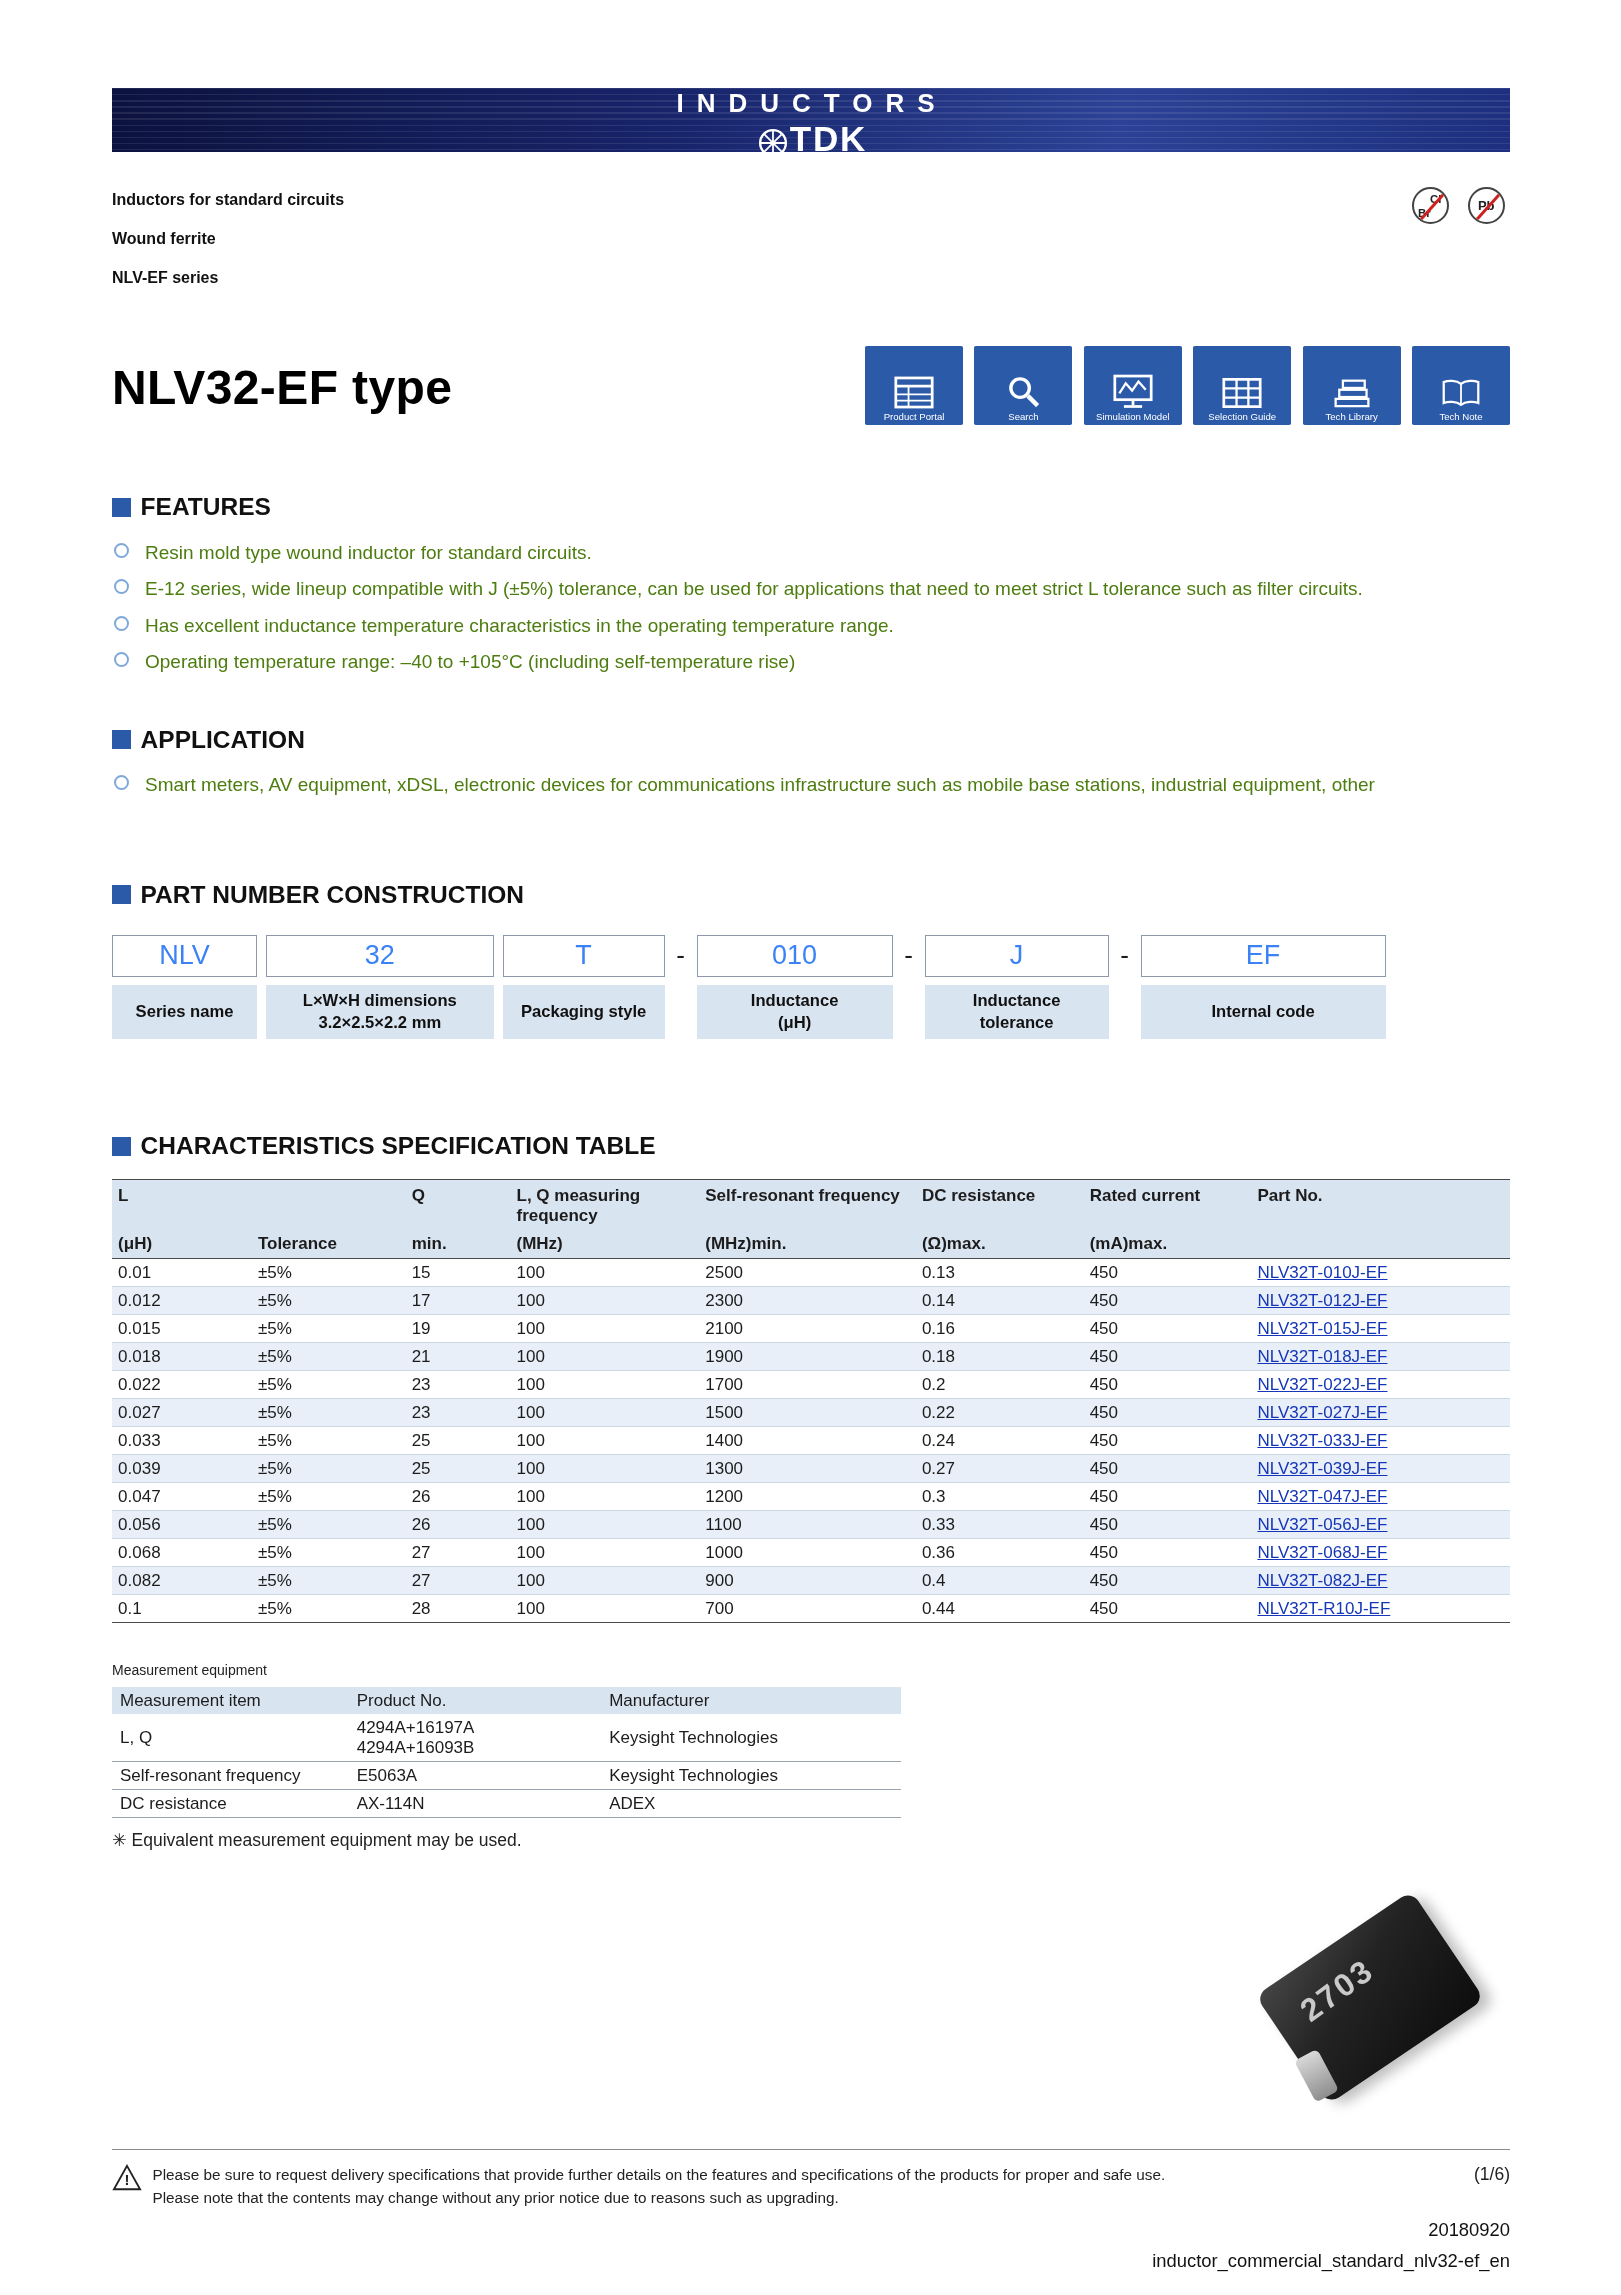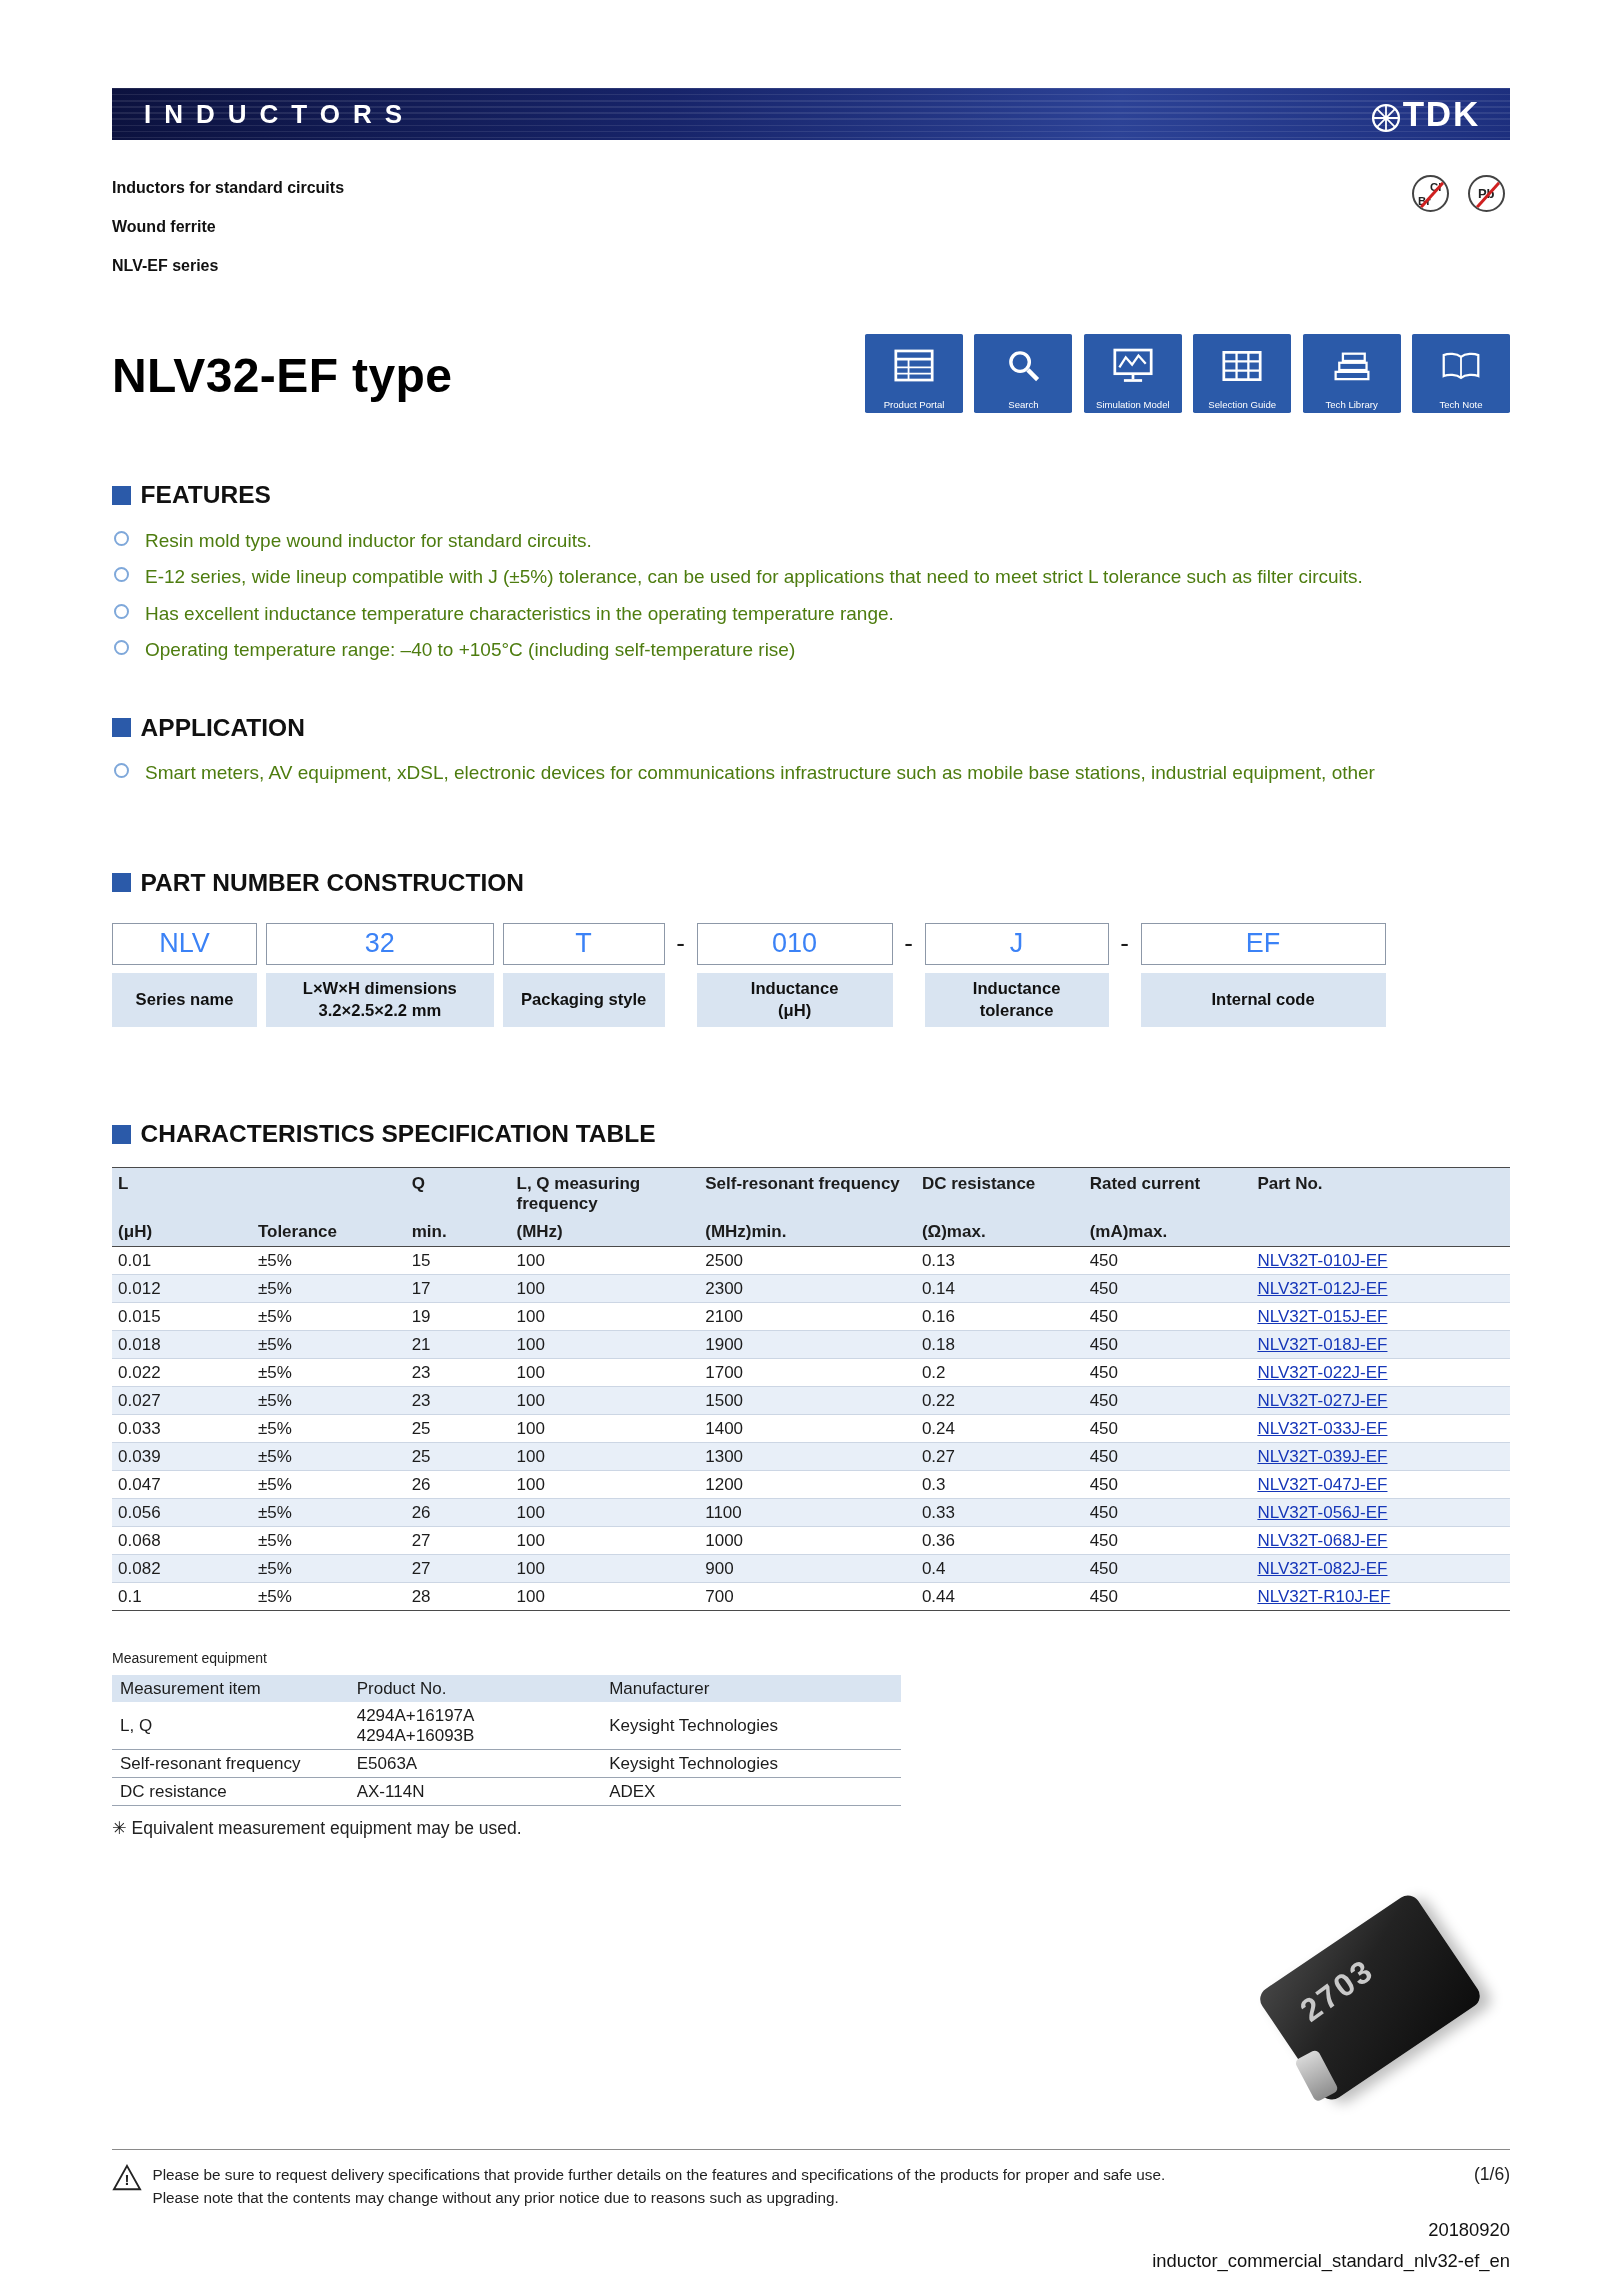--- a/index.html
+++ b/index.html
@@ -6,26 +6,27 @@
   html,body { background:#ffffff; }
   body {
     width: 1622px; height: 2295px; position: relative;
     font-family: "Liberation Sans", sans-serif;
     color: #1c1c1c;
   }
   .content { padding: 88px 112px 0 112px; }
 
   
   .header-bar {
-    height: 52px;
+    height: 64px;
     display: flex; align-items: center; justify-content: space-between;
     padding: 0 30px 0 32px;
     background-image:
       repeating-linear-gradient(180deg, rgba(255,255,255,0.09) 0 1.3px, rgba(255,255,255,0) 1.3px 6.1px),
       linear-gradient(95deg, #0c123f 0%, #17246a 40%, #2c4296 72%, #1d2f7e 100%);
+    flex-direction: column;
   }
   .bar-title { color:#fff; font-size:26px; font-weight:bold; letter-spacing:13px; }
   .tdk-logo { display:flex; align-items:flex-end; gap:1px; color:#fff; }
   .tdk-logo .brand { font-size:35px; font-weight:bold; letter-spacing:1.8px; }
 
   
   .subtitle-row { display:flex; justify-content:space-between; margin-top:28px; }
   .subtitle-lines div { font-size:16px; font-weight:bold; line-height:39px; color:#111; }
   .compliance { display:flex; gap:19px; margin-top:7px; margin-right:5.3px; }
   .badge {
@@ -40,21 +41,21 @@
   .badge .cl { position:absolute; top:3.5px; right:5.3px; }
   .badge .br { position:absolute; bottom:3.5px; left:4.4px; }
   .badge.pb-badge { display:flex; align-items:center; justify-content:center; font-size:13px; }
 
   
   .title-row { display:flex; justify-content:space-between; align-items:flex-start; margin-top:49px; }
   .page-title { font-size:48px; font-weight:bold; color:#000; margin-top:14px; letter-spacing:0.4px; }
   .toolbar { display:flex; gap:11.4px; }
   .tool-btn {
     width:98px; height:79px; background:#2b5aa9; border:none; cursor:pointer;
-    position:relative; display:flex; align-items:center; justify-content:center; padding-bottom:16px;
+    position:relative; display:flex; align-items:flex-end; justify-content:center; padding-bottom:16px;
     border-radius:1.8px;
   }
   .tool-btn .lbl {
     position:absolute; bottom:3.5px; left:0; right:0;
     color:#fff; font-size:9.6px; text-align:center; white-space:nowrap; overflow:hidden;
   }
 
   
   .sec-heading { display:flex; align-items:center; gap:9.6px; }
   .sec-heading .sq { width:19px; height:19px; background:#2b5aa9; flex:0 0 auto; }

